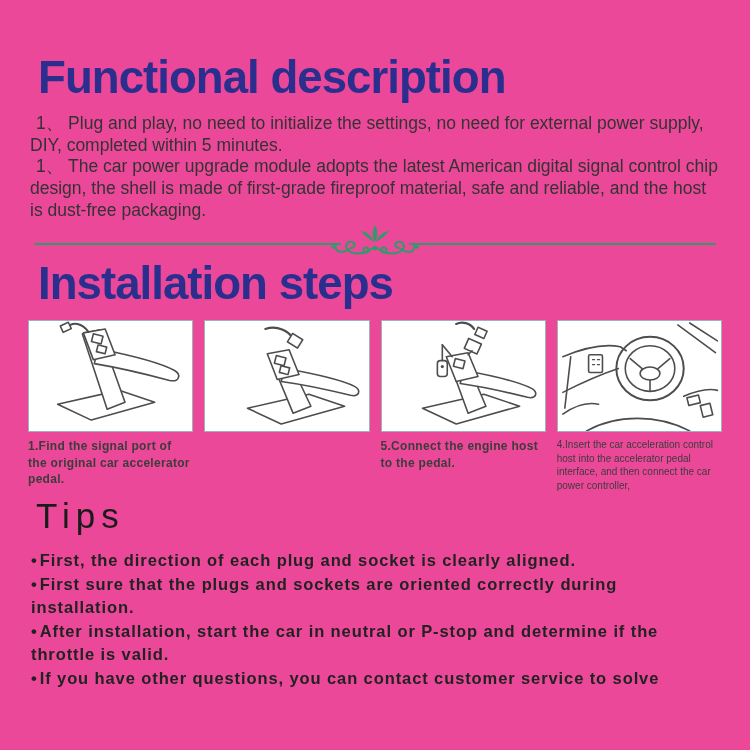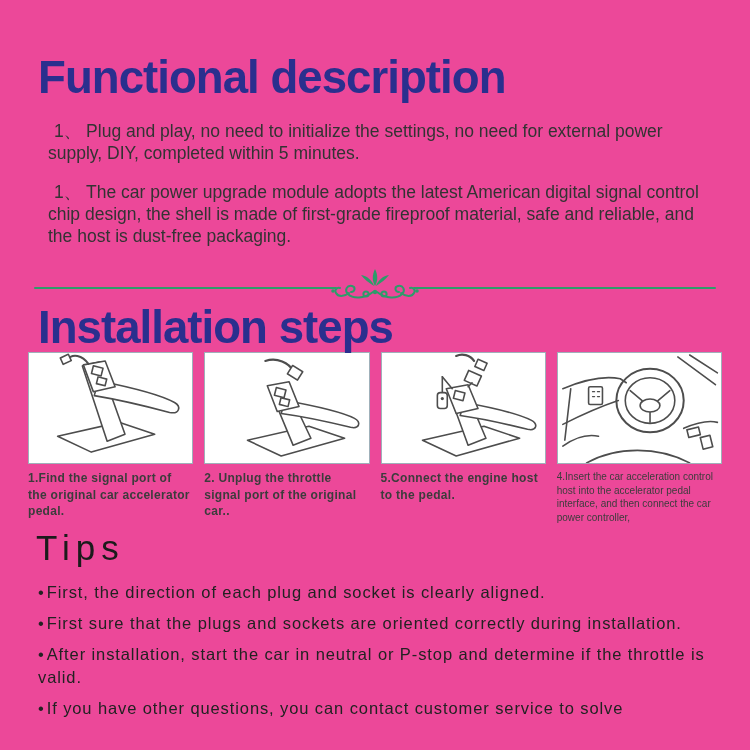--- a/index.html
+++ b/index.html
@@ -18,32 +18,32 @@
     color:#2a2f8e;
     letter-spacing:-1px;
     line-height:1.08;
     transform:scaleX(.97);
     transform-origin:left center;
     white-space:nowrap;
   }
   .func-title{padding-top:52px;}
   .func-list{margin:10px 30px 0 30px;}
   .func-list p{
-    margin:18px;
+    margin:0;
     font-size:17.5px;
     line-height:21.8px;
     text-indent:6px;
     color:#333;
   }
   .divider{display:block;width:750px;height:34px;margin-top:0;}
   .install-title{margin-top:2px;}
   .steps{
     display:flex;
     gap:11px;
-    margin:0 28px 0 28px;
+    margin:12px 28px 0 28px;
   }
   .step{flex:1 1 0;min-width:0;}
   .panel{
     height:112px;
     background:#ffffff;
     border:1px solid #9fb0ba;
     box-sizing:border-box;
   }
   .panel svg{display:block;width:100%;height:100%;}
   .caption{
@@ -62,25 +62,26 @@
   .tips-title{
     margin:4px 0 0 36px;
     font-size:35px;
     font-weight:300;
     letter-spacing:6px;
     color:#1b1b1b;
     line-height:1.15;
   }
   .tips-list{margin:12px 30px 0 30px;}
   .tips-list p{
-    margin:8px;
+    margin:1px;
     font-size:16.5px;
     line-height:23px;
     letter-spacing:.9px;
     color:#222;
+    font-weight:bold;
   }
   .tips-list .bullet{margin-right:2px;}
 </style>
 </head>
 <body>
 
 <div class="page">
 
   <h1 class="big-title func-title">Functional description</h1>
 
@@ -137,21 +138,20 @@
             <polygon points="64,35 80,31 106,86 88,93"></polygon>
             <path d="M80,48 C108,53 136,59 150,66 C157,70 155,77 146,75 C122,69 98,64 76,61 Z"></path>
             <polygon points="62,33 84,29 94,54 72,59"></polygon>
             <rect x="70" y="36" width="10" height="8" transform="rotate(14 75 40)"></rect>
             <rect x="75" y="46" width="9" height="7" transform="rotate(14 79 49)"></rect>
             <path d="M88,18 C84,10 72,4 60,8" fill="none" stroke-width="2.2"></path>
             <rect x="84" y="15" width="12" height="10" transform="rotate(32 90 20)"></rect>
           </g>
         </svg>
       </div>
-      <div class="caption">2. Unplug the throttle signal port of the original car..</div>
     </div>
 
     <div class="step">
       <div class="panel">
         <svg viewBox="0 0 163 111">
           <g fill="#ffffff" stroke="#4d4d4d" stroke-width="1.6" stroke-linejoin="round" stroke-linecap="round">
             <polygon points="40,88 102,74 138,86 74,104"></polygon>
             <polygon points="66,38 82,34 104,86 86,93"></polygon>
             <path d="M82,50 C110,55 136,61 150,68 C157,72 155,79 146,77 C122,71 100,66 78,63 Z"></path>
             <polygon points="64,36 86,32 96,56 74,61"></polygon>

